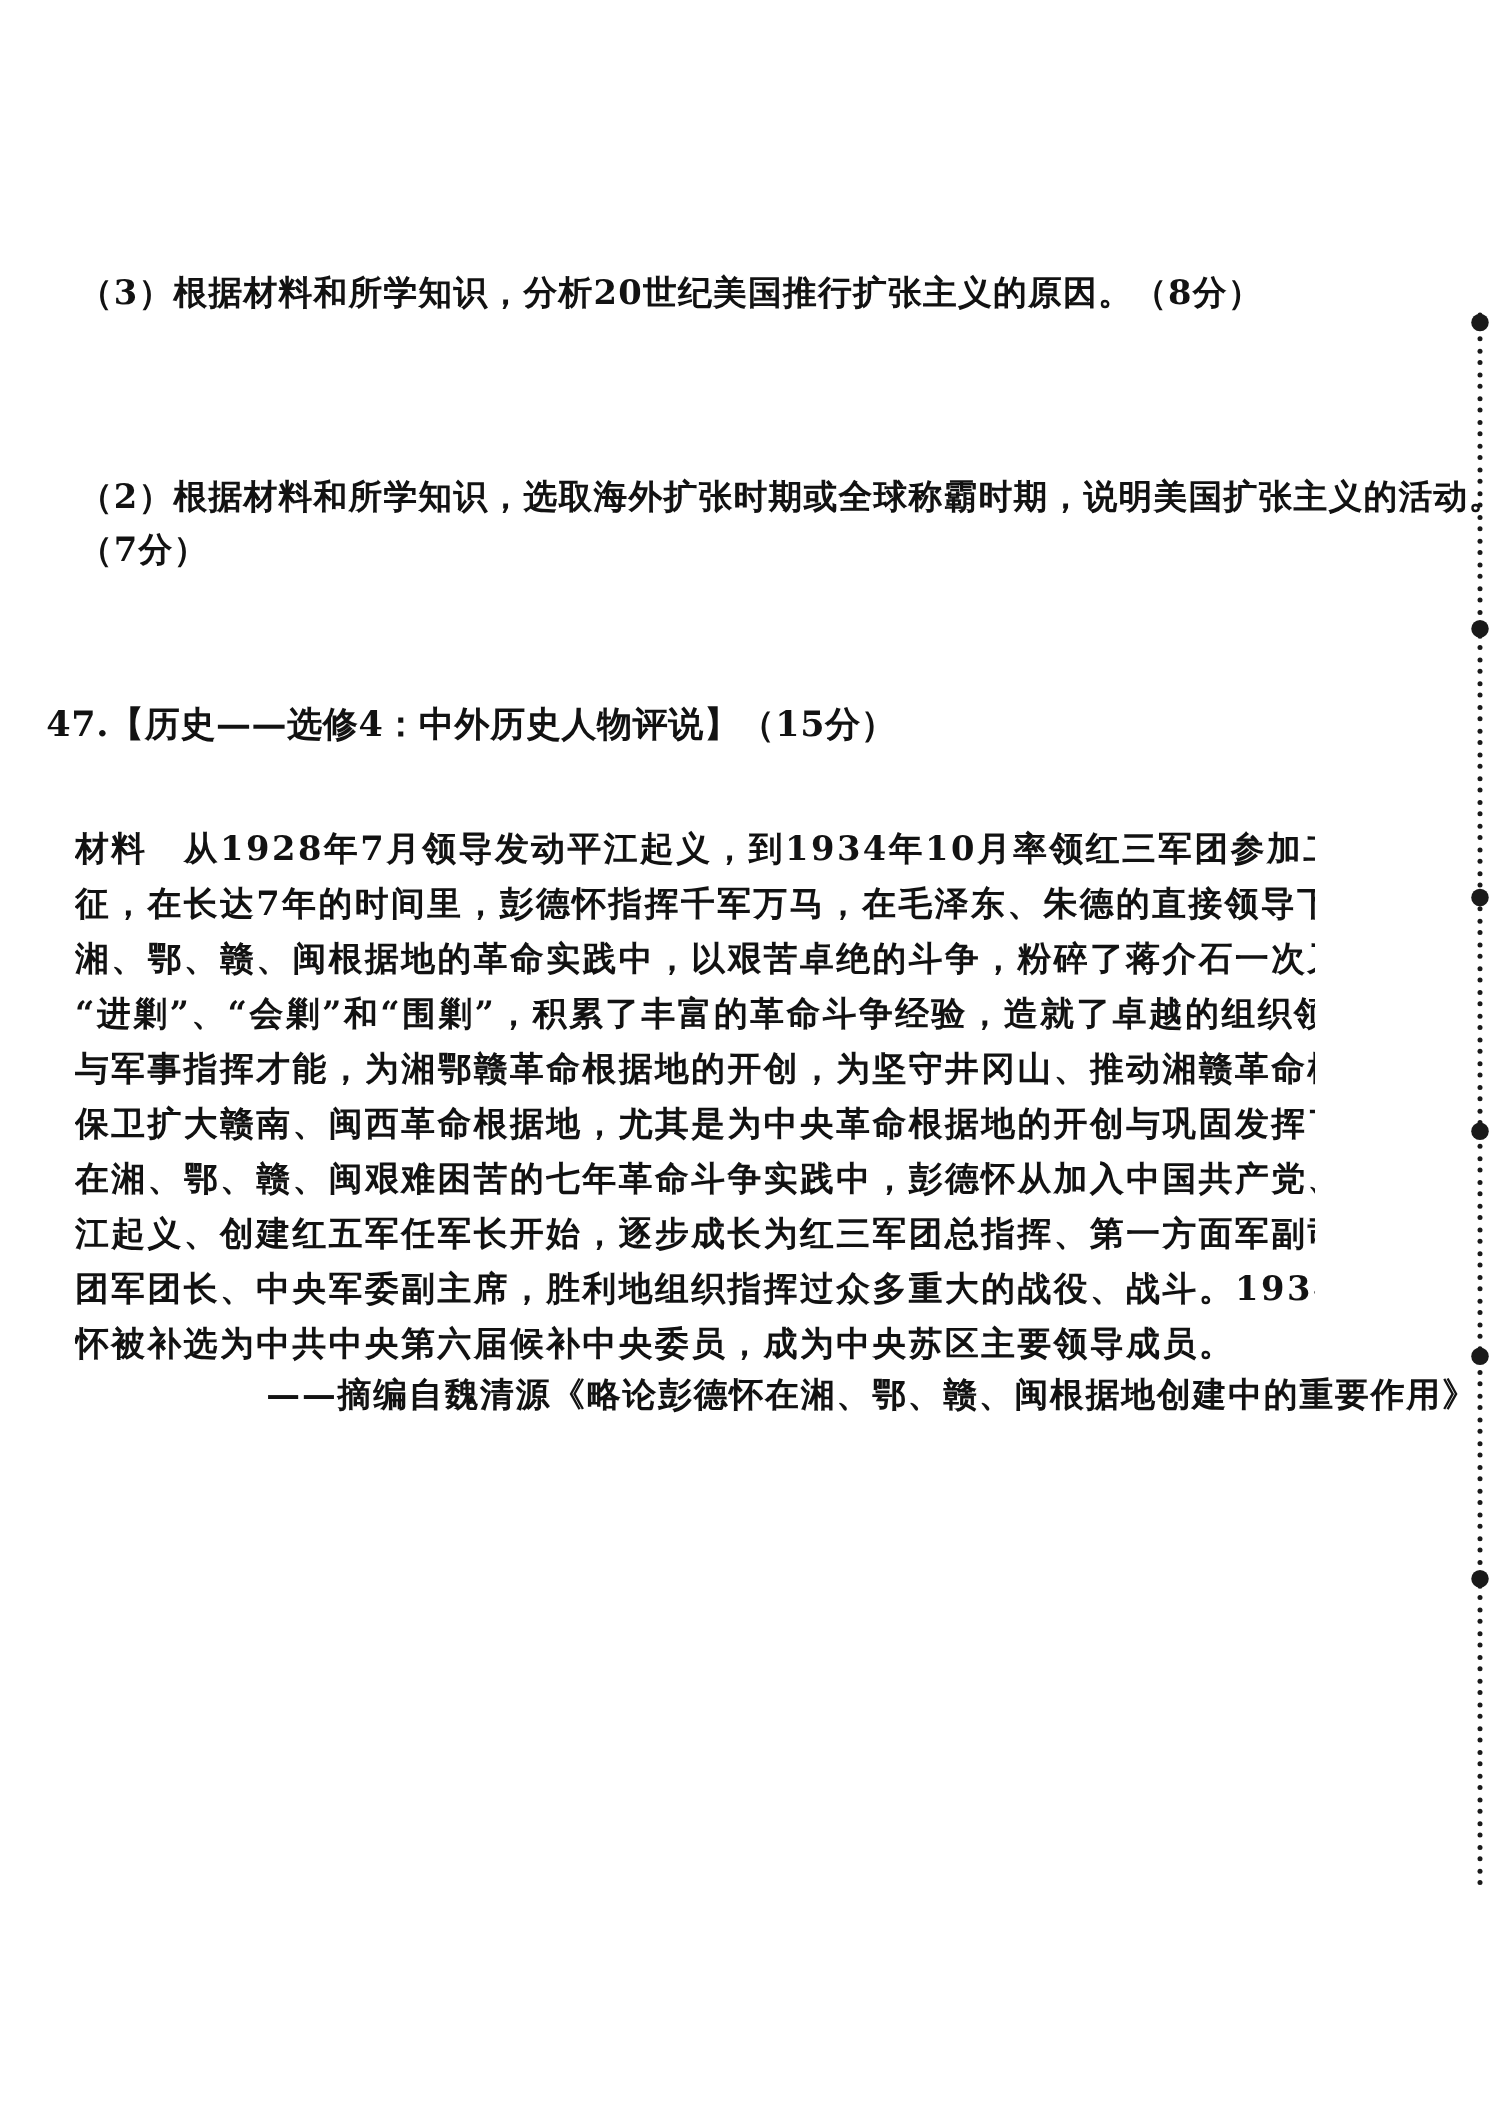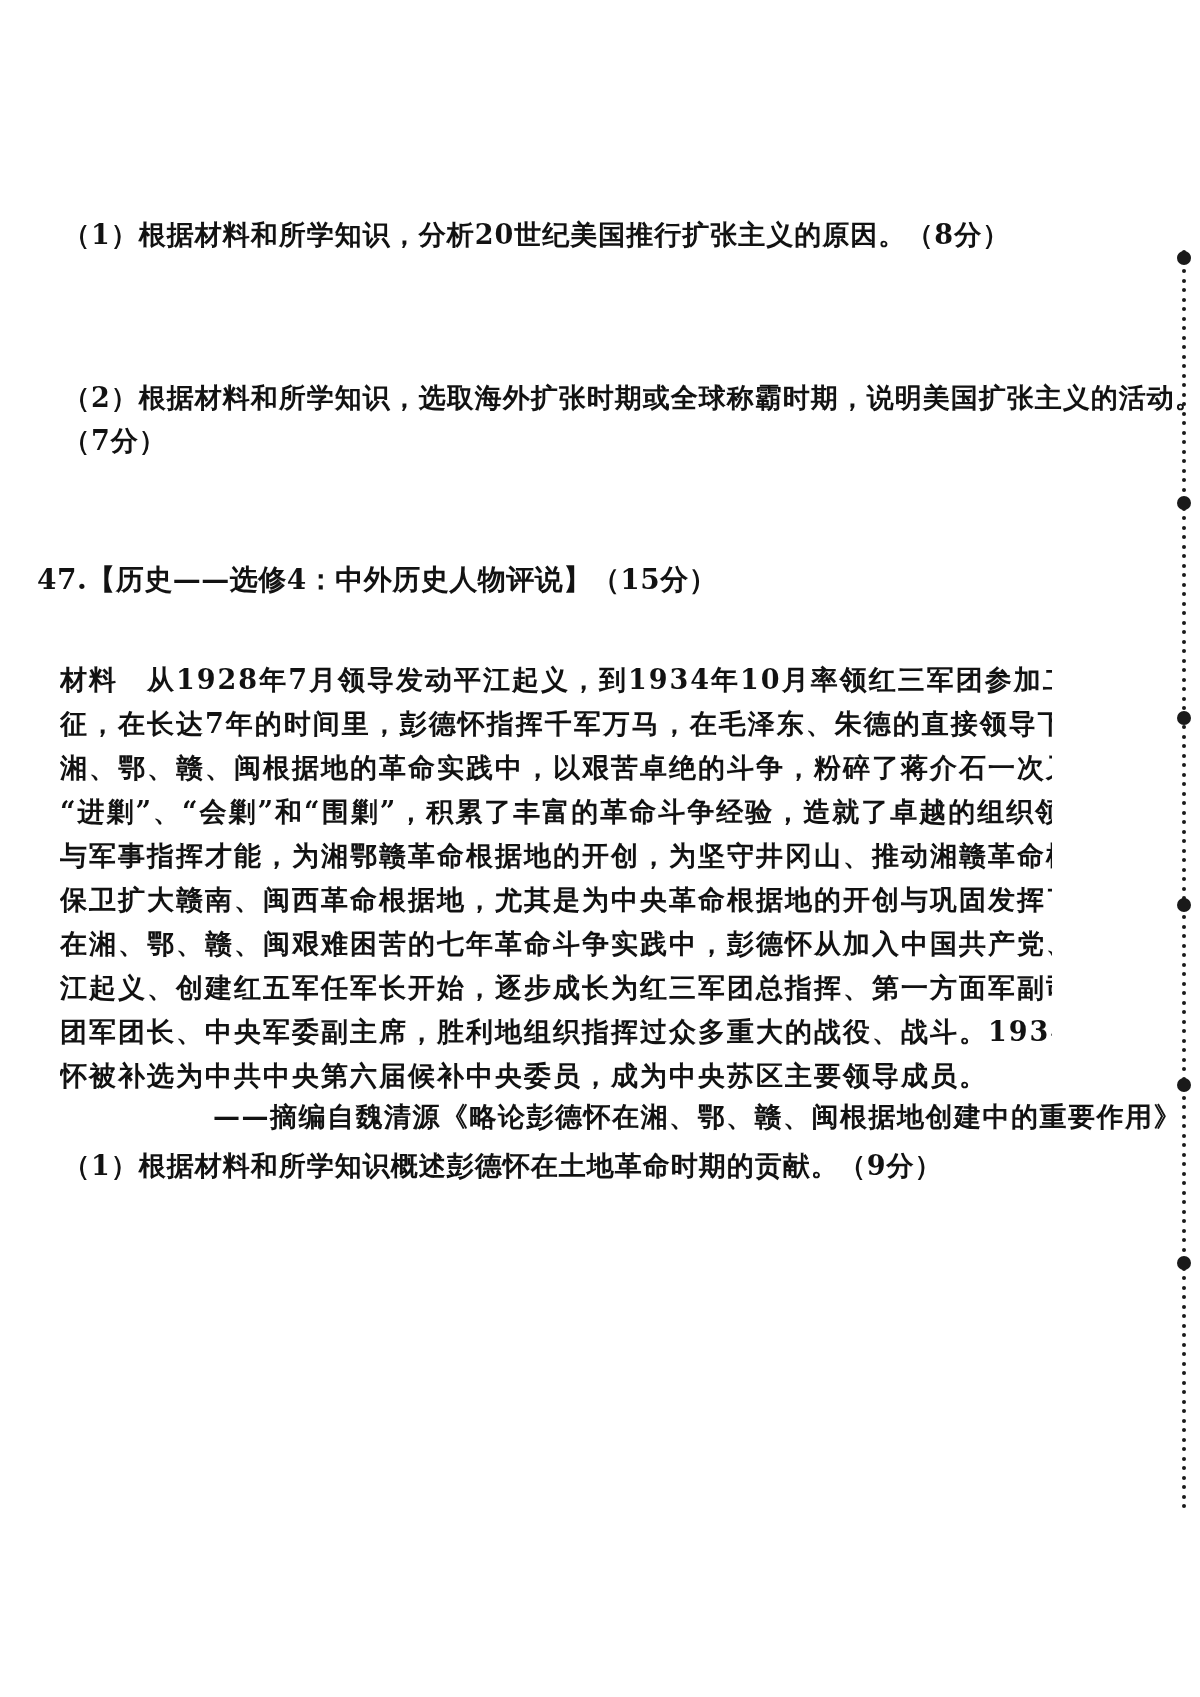--- a/index.html
+++ b/index.html
@@ -39,42 +39,41 @@
   .dot{
     position:absolute;border-radius:50%;
     background:#1a1a1a;
   }
 </style>
 </head>
 <body>
 
 <div class="page">
 
-  <div class="line" style="left:63px;top:215px;">（1）根据材料和所学知识，分析20世纪美国推行扩张主义的原因。（8分）</div>
+  <div class="line" style="left:63px;top:215px;">（3）根据材料和所学知识，分析20世纪美国推行扩张主义的原因。（8分）</div>
 
   <div class="line" style="left:63px;top:378px;">（2）根据材料和所学知识，选取海外扩张时期或全球称霸时期，说明美国扩张主义的活动。</div>
 
   <div class="line" style="left:63px;top:421px;">（7分）</div>
 
   <div class="line heading" style="left:37px;top:560px;">47.【历史——选修4：中外历史人物评说】（15分）</div>
 
   <div class="line material" style="left:60px;top:660px;">材料　从1928年7月领导发动平江起义，到1934年10月率领红三军团参加二万五千里长</div>
   <div class="line material" style="left:60px;top:704px;">征，在长达7年的时间里，彭德怀指挥千军万马，在毛泽东、朱德的直接领导下，在创建</div>
   <div class="line material" style="left:60px;top:748px;">湘、鄂、赣、闽根据地的革命实践中，以艰苦卓绝的斗争，粉碎了蒋介石一次又一次的</div>
   <div class="line material" style="left:60px;top:792px;">“进剿”、“会剿”和“围剿”，积累了丰富的革命斗争经验，造就了卓越的组织领导能力</div>
   <div class="line material" style="left:60px;top:836px;">与军事指挥才能，为湘鄂赣革命根据地的开创，为坚守井冈山、推动湘赣革命根据地创建和</div>
   <div class="line material" style="left:60px;top:880px;">保卫扩大赣南、闽西革命根据地，尤其是为中央革命根据地的开创与巩固发挥了重要作用。</div>
   <div class="line material" style="left:60px;top:924px;">在湘、鄂、赣、闽艰难困苦的七年革命斗争实践中，彭德怀从加入中国共产党、领导发动平</div>
   <div class="line material" style="left:60px;top:968px;">江起义、创建红五军任军长开始，逐步成长为红三军团总指挥、第一方面军副司令员兼三军</div>
   <div class="line material" style="left:60px;top:1012px;">团军团长、中央军委副主席，胜利地组织指挥过众多重大的战役、战斗。1934年1月彭德</div>
   <div class="line material" style="left:60px;top:1056px;">怀被补选为中共中央第六届候补中央委员，成为中央苏区主要领导成员。</div>
 
   <div class="line source-line" style="left:213px;top:1097px;">——摘编自魏清源《略论彭德怀在湘、鄂、赣、闽根据地创建中的重要作用》</div>
 
-  <div class="line" style="left:63px;top:1146px;">（1）根据材料和所学知识概述彭德怀在土地革命时期的贡献。（9分）</div>
 
 
   <div class="margin-rule" id="margin-rule">
       <div class="dot" style="height: 4px; width: 4px; left: 1182px; top: 250px; background: rgb(26, 26, 26);"></div>
       <div class="dot" style="height: 4px; width: 4px; left: 1182px; top: 259.5px; background: rgb(26, 26, 26);"></div>
       <div class="dot" style="height: 4px; width: 4px; left: 1182px; top: 269px; background: rgb(26, 26, 26);"></div>
       <div class="dot" style="height: 4px; width: 4px; left: 1182px; top: 278.5px; background: rgb(26, 26, 26);"></div>
       <div class="dot" style="height: 4px; width: 4px; left: 1182px; top: 288px; background: rgb(26, 26, 26);"></div>
       <div class="dot" style="height: 4px; width: 4px; left: 1182px; top: 297.5px; background: rgb(26, 26, 26);"></div>
       <div class="dot" style="height: 4px; width: 4px; left: 1182px; top: 307px; background: rgb(26, 26, 26);"></div>

